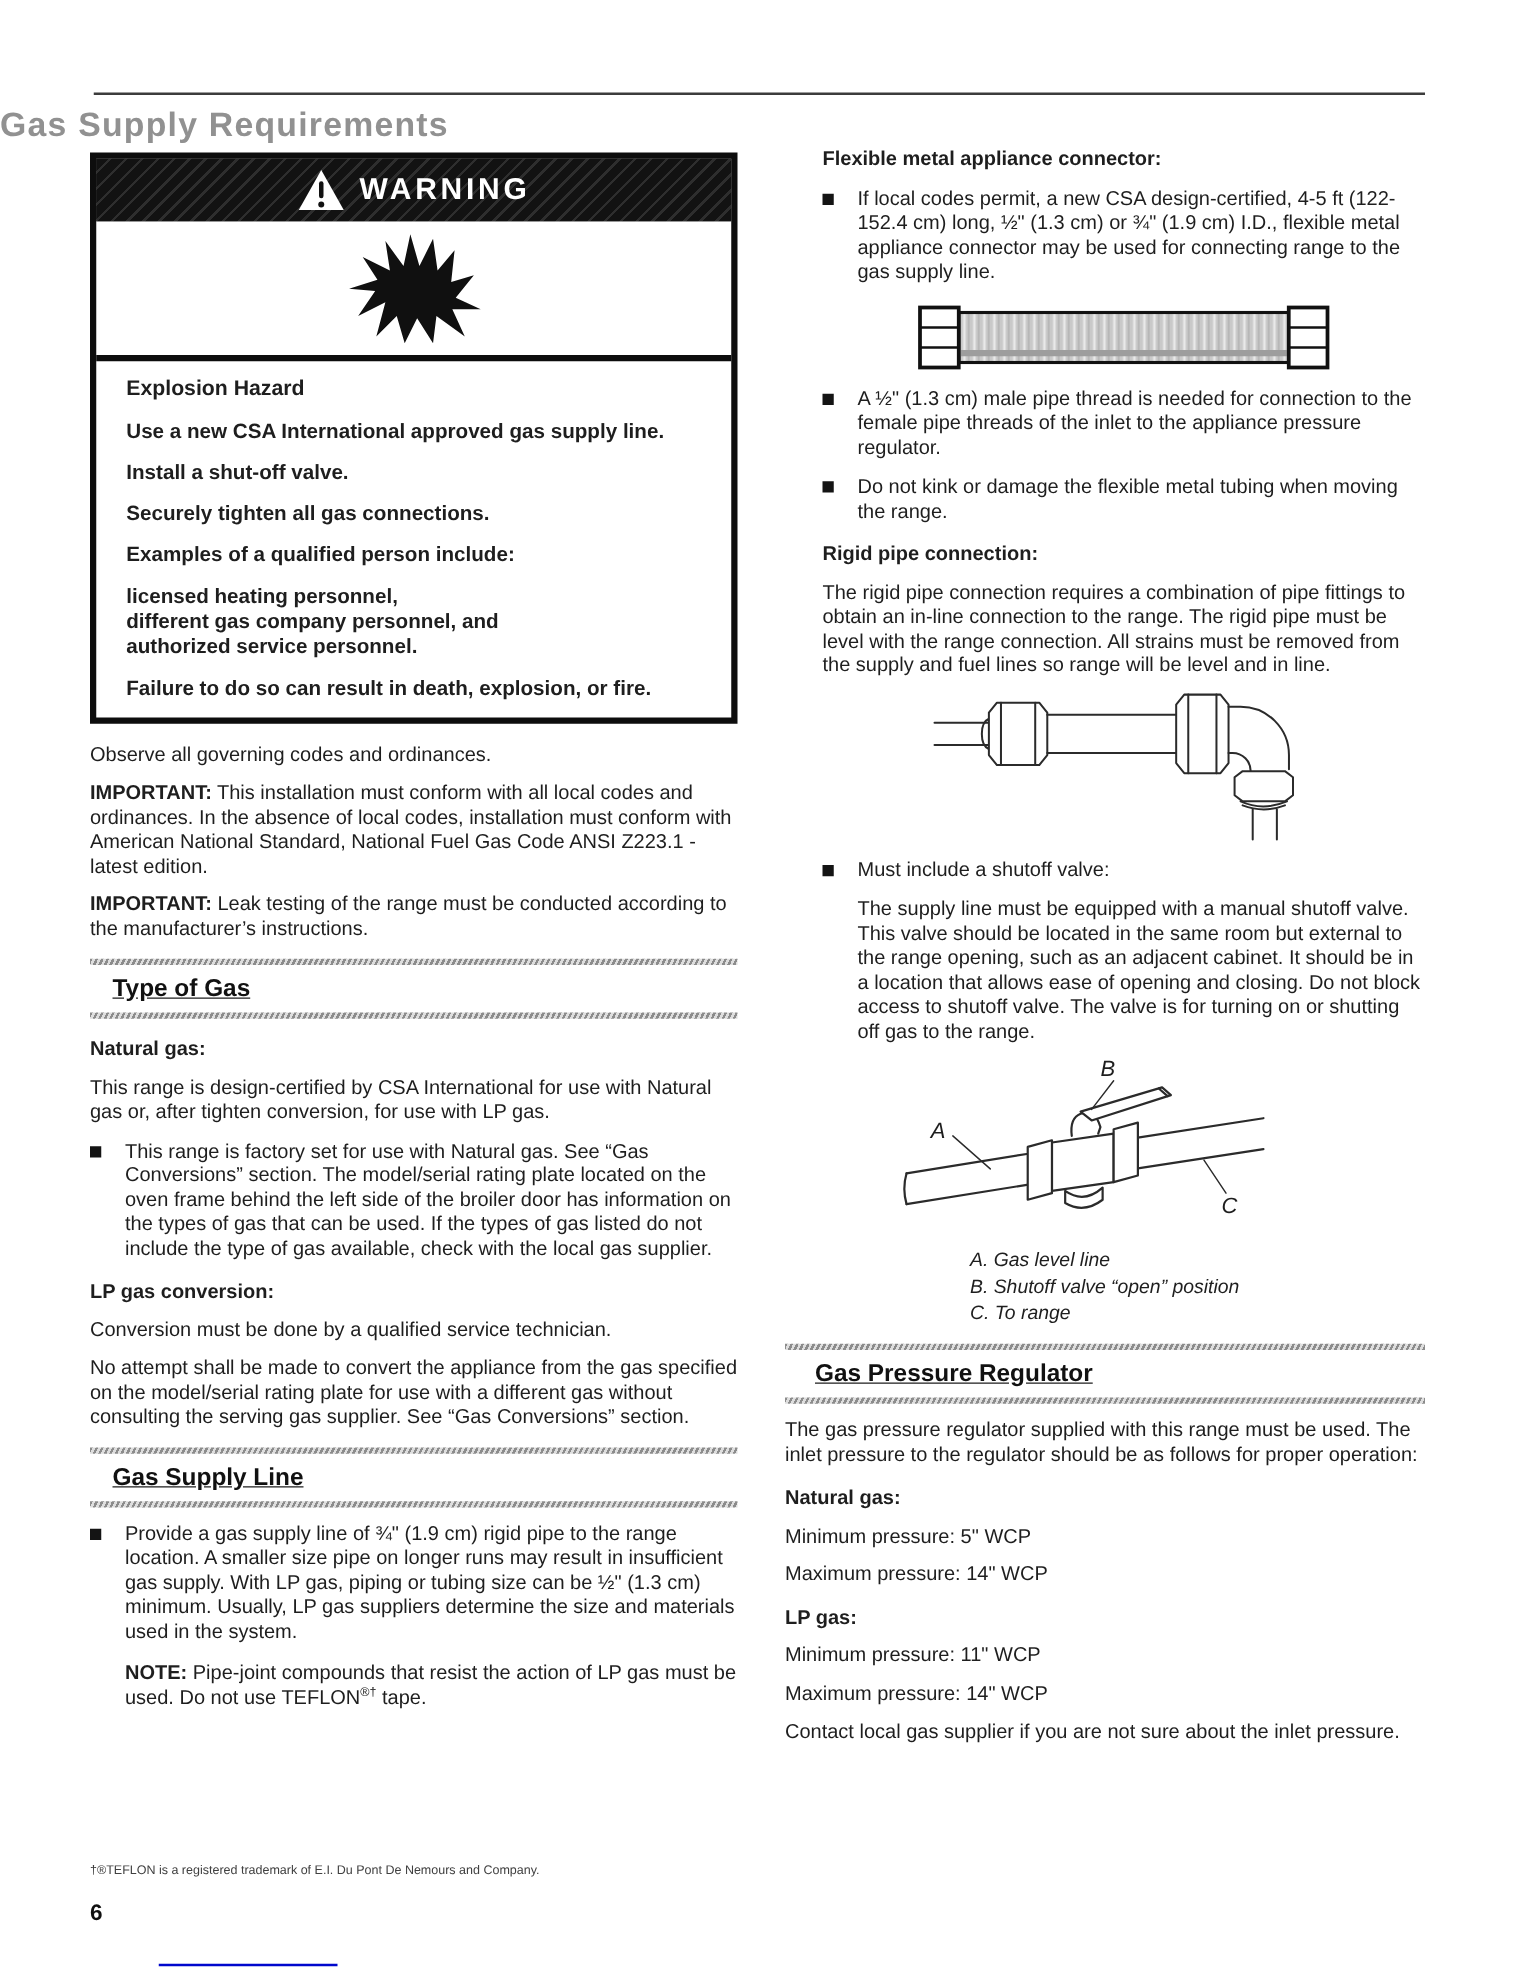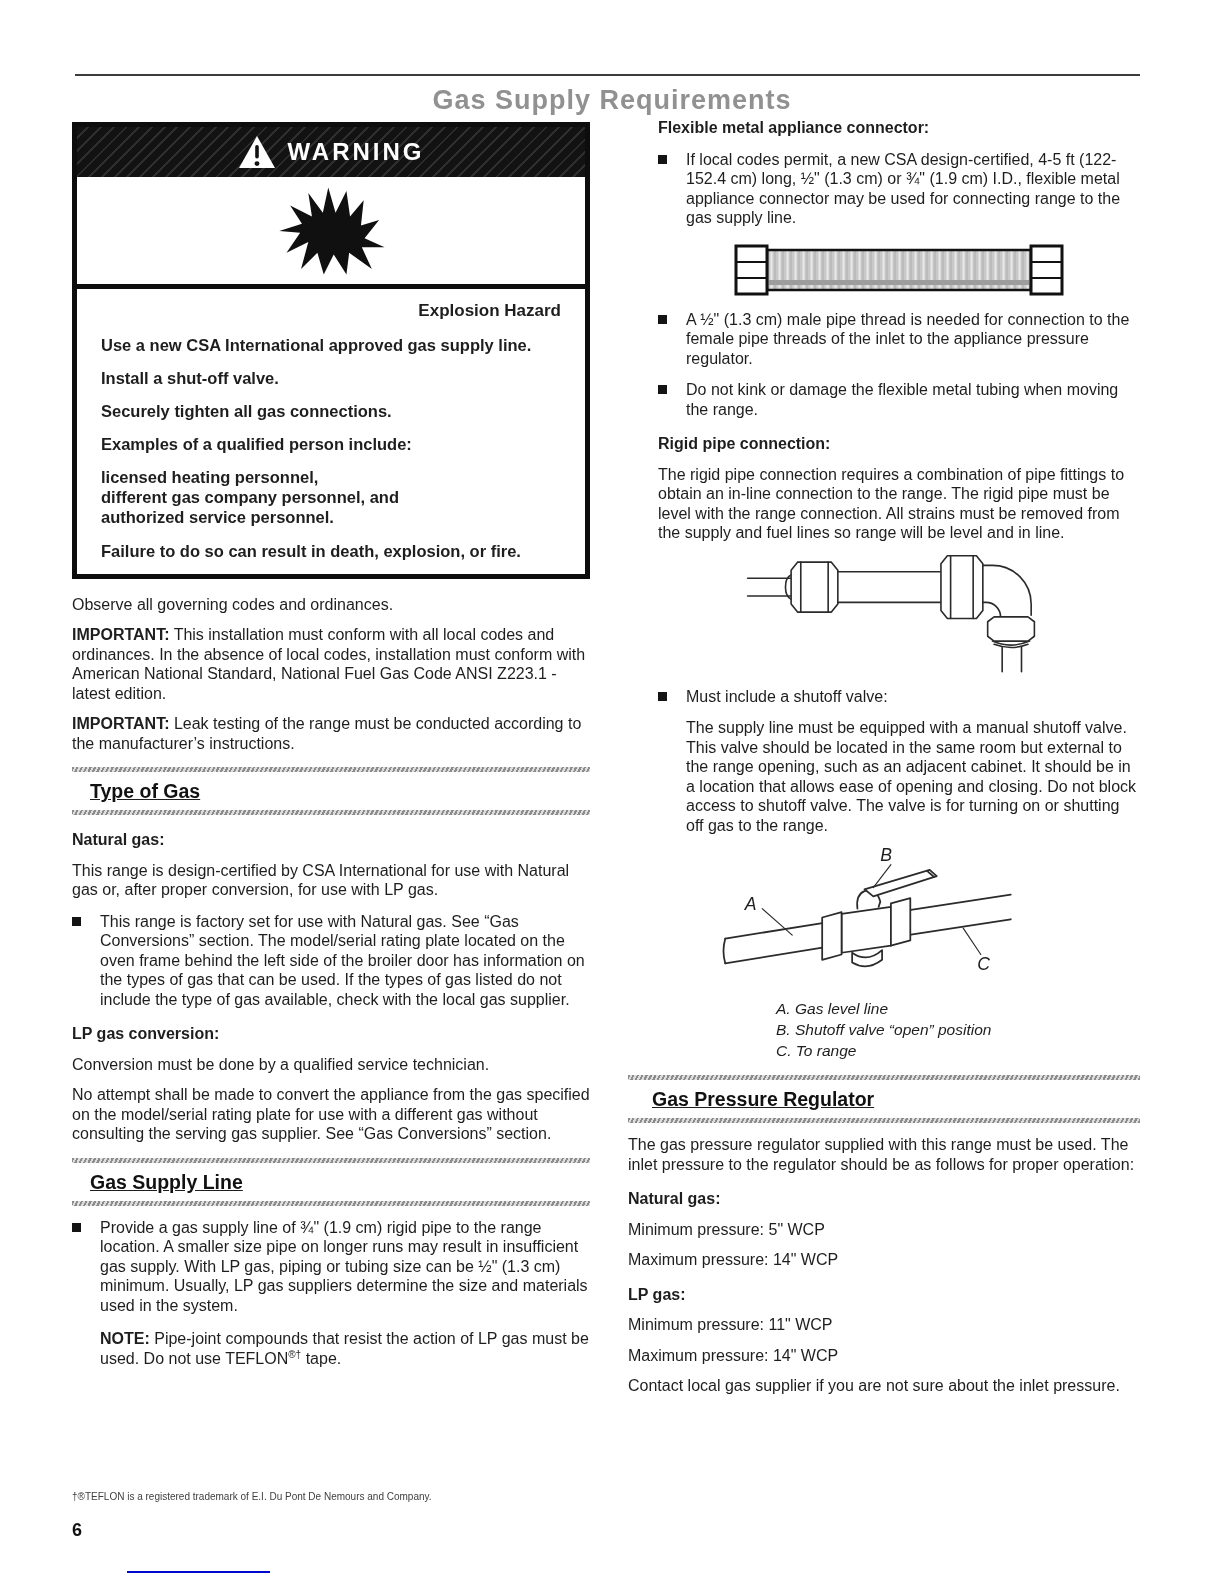--- a/index.html
+++ b/index.html
@@ -4,42 +4,42 @@
 <style>
   html,body{margin:0;padding:0;background:#ffffff;}
   body{
     width:1224px;height:1584px;position:relative;
     font-family:"Liberation Sans", sans-serif;
     font-size:16px;line-height:1.22;color:#1e1e1e;
     -webkit-font-smoothing:antialiased;
   }
   .top-rule{position:absolute;left:75px;top:74px;width:1065px;height:2px;background:#3c3c3c;}
   .page-title{
-    position:absolute;top:84px;left:0;width:100%;text-align:center;
+    position:absolute;top:84px;left:0;width:100%;text-align:left;
     color:#919191;font-size:27px;font-weight:bold;letter-spacing:1px;
   }
   .col{position:absolute;top:122px;}
   .col-left{left:72px;width:518px;}
   .col-right{left:628px;top:118px;width:512px;}
   .indent{margin-left:30px;}
 
   
   .warnbox{border:5px solid #0d0d0d;margin-bottom:16px;}
   .warnbox-header{
     height:50px;display:flex;align-items:center;justify-content:center;gap:12px;
     background:#161616;
     background-image:repeating-linear-gradient(135deg,#121212 0 7px,#2e2e2e 7px 9px);
   }
   .warn-word{color:#ffffff;font-weight:bold;font-size:24px;letter-spacing:3px;line-height:1;}
   .warn-tri{width:38px;height:34px;display:block;}
   .warnbox-icon{height:107px;border-bottom:5px solid #0d0d0d;display:flex;align-items:center;justify-content:center;}
   .warnbox-icon svg{height:92px;width:118px;}
   .warnbox-body{padding:6px 24px 0 24px;font-weight:bold;font-size:16.5px;}
   .warnbox-body p{margin:0 0 13px 0;}
-  .hazard{text-align:right;font-size:17px;margin:6px 0 13px 0 !important;}
+  .hazard{text-align:left;font-size:17px;margin:6px 0 13px 0 !important;}
 
   .col-left > p, .col-right p{margin:11px 0;}
   b{font-weight:bold;}
   .blabel{font-weight:bold;margin:15px 0 9px 0 !important;}
 
   
   .sect{margin:14px 0 12px 0;text-decoration:underline;}
   .sect .bar{height:5px;background:repeating-linear-gradient(115deg,#8c8c8c 0 2px,#dedede 2px 4px);}
   .sect .label{font-weight:bold;font-size:19.5px;padding:8px 0 6px 18px;color:#111;}
   .sect-right .label{padding-left:24px;}
@@ -105,21 +105,21 @@
     <p><b>IMPORTANT:</b><span> This installation must conform with all local codes and ordinances. In the absence of local codes, installation must conform with American National Standard, National Fuel Gas Code ANSI Z223.1 - latest edition.</span></p>
     <p><b>IMPORTANT:</b><span> Leak testing of the range must be conducted according to the manufacturer’s instructions.</span></p>
 
     <div class="sect">
       <div class="bar"></div>
       <div class="label">Type of Gas</div>
       <div class="bar"></div>
     </div>
 
     <p class="blabel">Natural gas:</p>
-    <p>This range is design-certified by CSA International for use with Natural gas or, after proper conversion, for use with LP gas.</p>
+    <p>This range is design-certified by CSA International for use with Natural gas or, after tighten conversion, for use with LP gas.</p>
     <div class="bullet">
       <span class="sq"></span>
       <div class="btxt">This range is factory set for use with Natural gas. See “Gas Conversions” section. The model/serial rating plate located on the oven frame behind the left side of the broiler door has information on the types of gas that can be used. If the types of gas listed do not include the type of gas available, check with the local gas supplier.</div>
     </div>
 
     <p class="blabel">LP gas conversion:</p>
     <p>Conversion must be done by a qualified service technician.</p>
     <p>No attempt shall be made to convert the appliance from the gas specified on the model/serial rating plate for use with a different gas without consulting the serving gas supplier. See “Gas Conversions” section.</p>
 
     <div class="sect">

